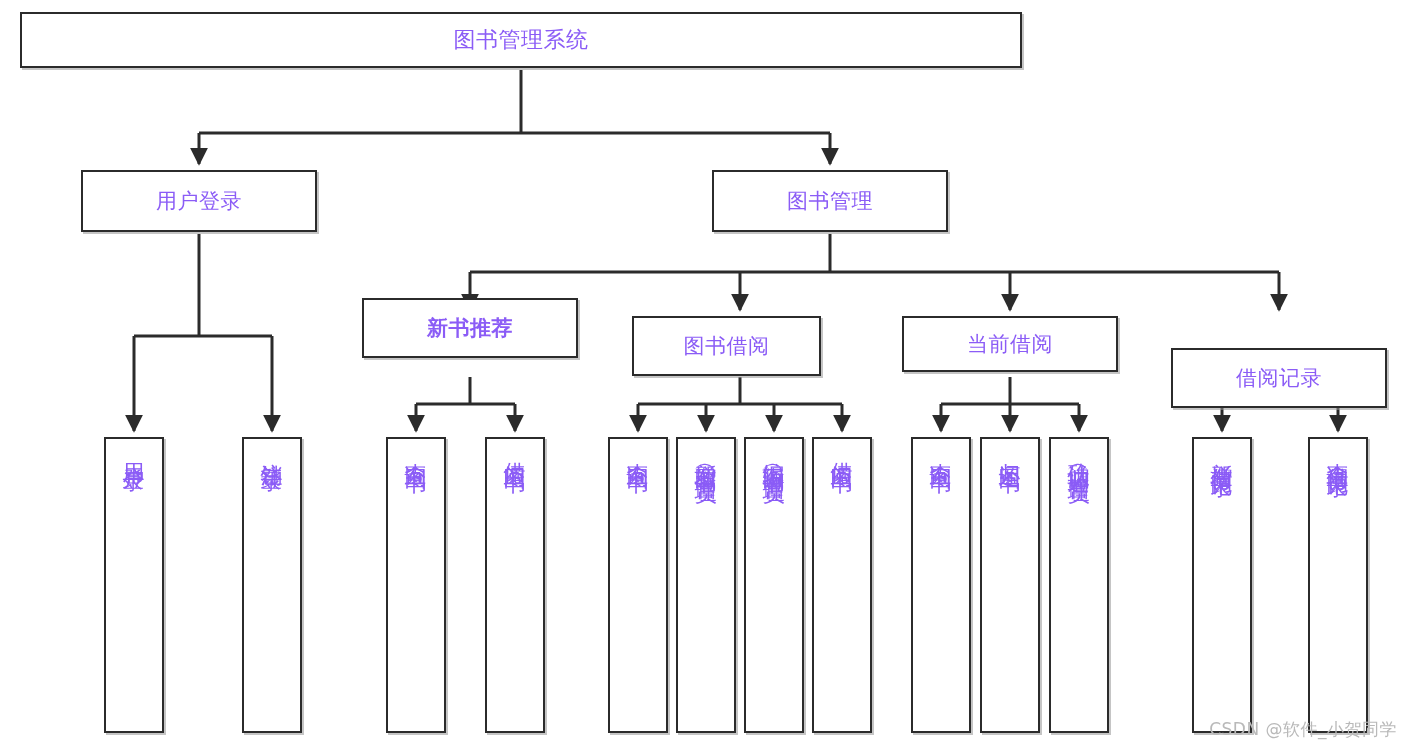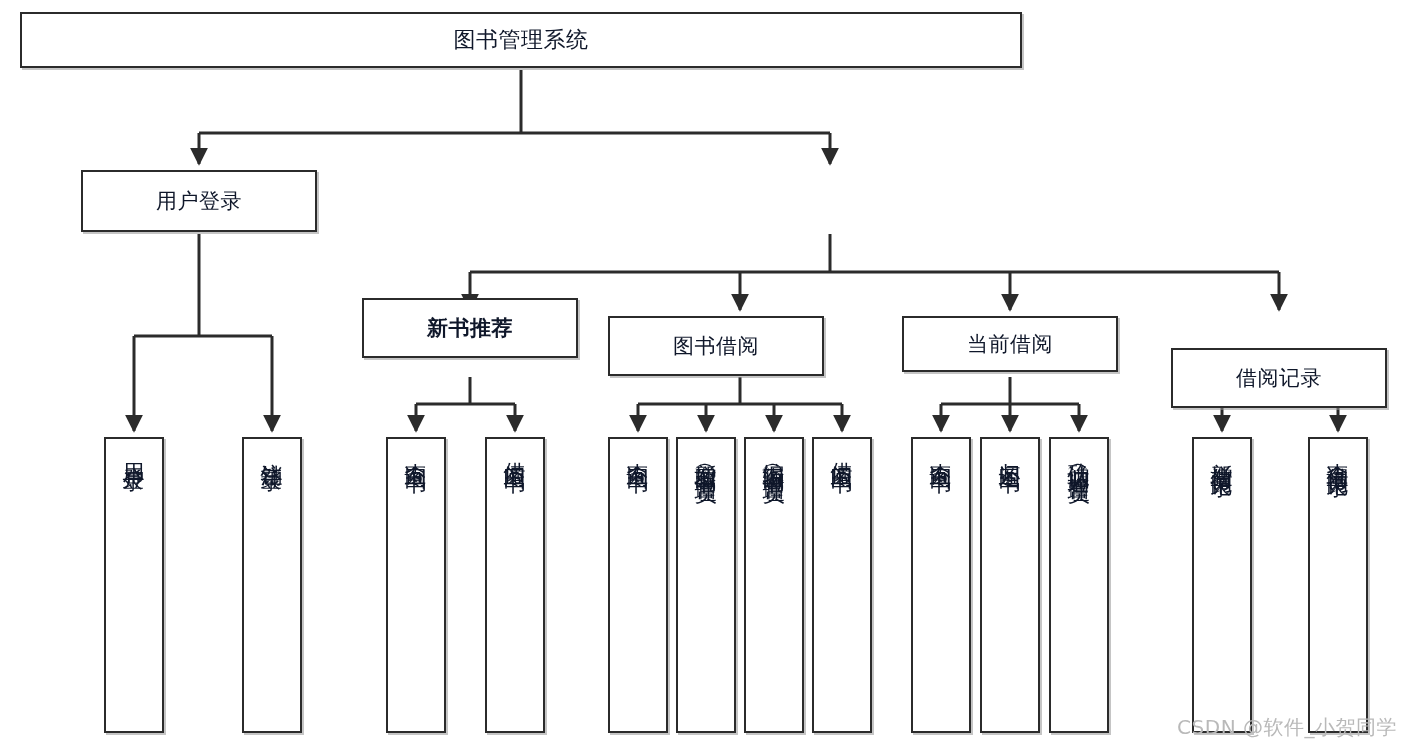--- a/index.html
+++ b/index.html
@@ -30,21 +30,21 @@
     box-sizing: border-box;
     background: #ffffff;
     border: 2px solid #2b2b2b;
     box-shadow: 2px 2px 0 rgba(150,150,150,0.55);
     display: flex;
     align-items: center;
     justify-content: center;
     z-index: 5;
   }
   .node-label {
-    color: #0f172a;
+    color: #8b5cf6;
     font-size: 21px;
     line-height: 1.25;
     letter-spacing: 0.5px;
     white-space: nowrap;
     text-align: center;
   }
   .node-box.level-0 .node-label { font-size: 22px; }
   .node-box.level-1 .node-label { font-size: 21px; }
   .node-box.level-2 .node-label { font-size: 21px; }
   .node-box.leaf {
@@ -57,21 +57,21 @@
     text-orientation: upright;
     font-size: 22px;
     line-height: 1.05;
     letter-spacing: 3px;
     white-space: normal;
   }
   #watermark {
     position: absolute;
     right: 8px;
     bottom: 6px;
-    font-size: 20px;
+    font-size: 17px;
     color: #b9b9b9;
     letter-spacing: 0.5px;
     z-index: 20;
     white-space: nowrap;
     pointer-events: none;
     font-family: "DejaVu Sans", "Liberation Sans", sans-serif;
   }
 </style>
 </head>
 <body>
@@ -128,25 +128,28 @@
     </g>
   </svg>
 
   <div class="node-box level-0" style="left:20px; top:12px; width:1002px; height:56px;">
     <span class="node-label">图书管理系统</span>
   </div>
 
   <div class="node-box level-1" style="left:81px; top:170px; width:236px; height:62px;">
     <span class="node-label">用户登录</span>
   </div>
+  <div class="node-box level-1" style="left:712px; top:170px; width:236px; height:62px;">
+    <span class="node-label">图书管理</span>
+  </div>
 
   <div class="node-box level-2" style="left:362px; top:298px; width:216px; height:60px;font-weight:bold;">
     <span class="node-label">新书推荐</span>
   </div>
-  <div class="node-box level-2" style="left:608px; top:316px; width:216px; height:60px;">
+  <div class="node-box level-2" style="left:632px; top:316px; width:189px; height:60px;">
     <span class="node-label">图书借阅</span>
   </div>
   <div class="node-box level-2" style="left:902px; top:316px; width:216px; height:56px;">
     <span class="node-label">当前借阅</span>
   </div>
   <div class="node-box level-2" style="left:1171px; top:316px; width:216px; height:60px;margin-top:32px;">
     <span class="node-label">借阅记录</span>
   </div>
 
   <div class="node-box leaf" style="left:104px; top:437px; width:60px; height:296px;">

